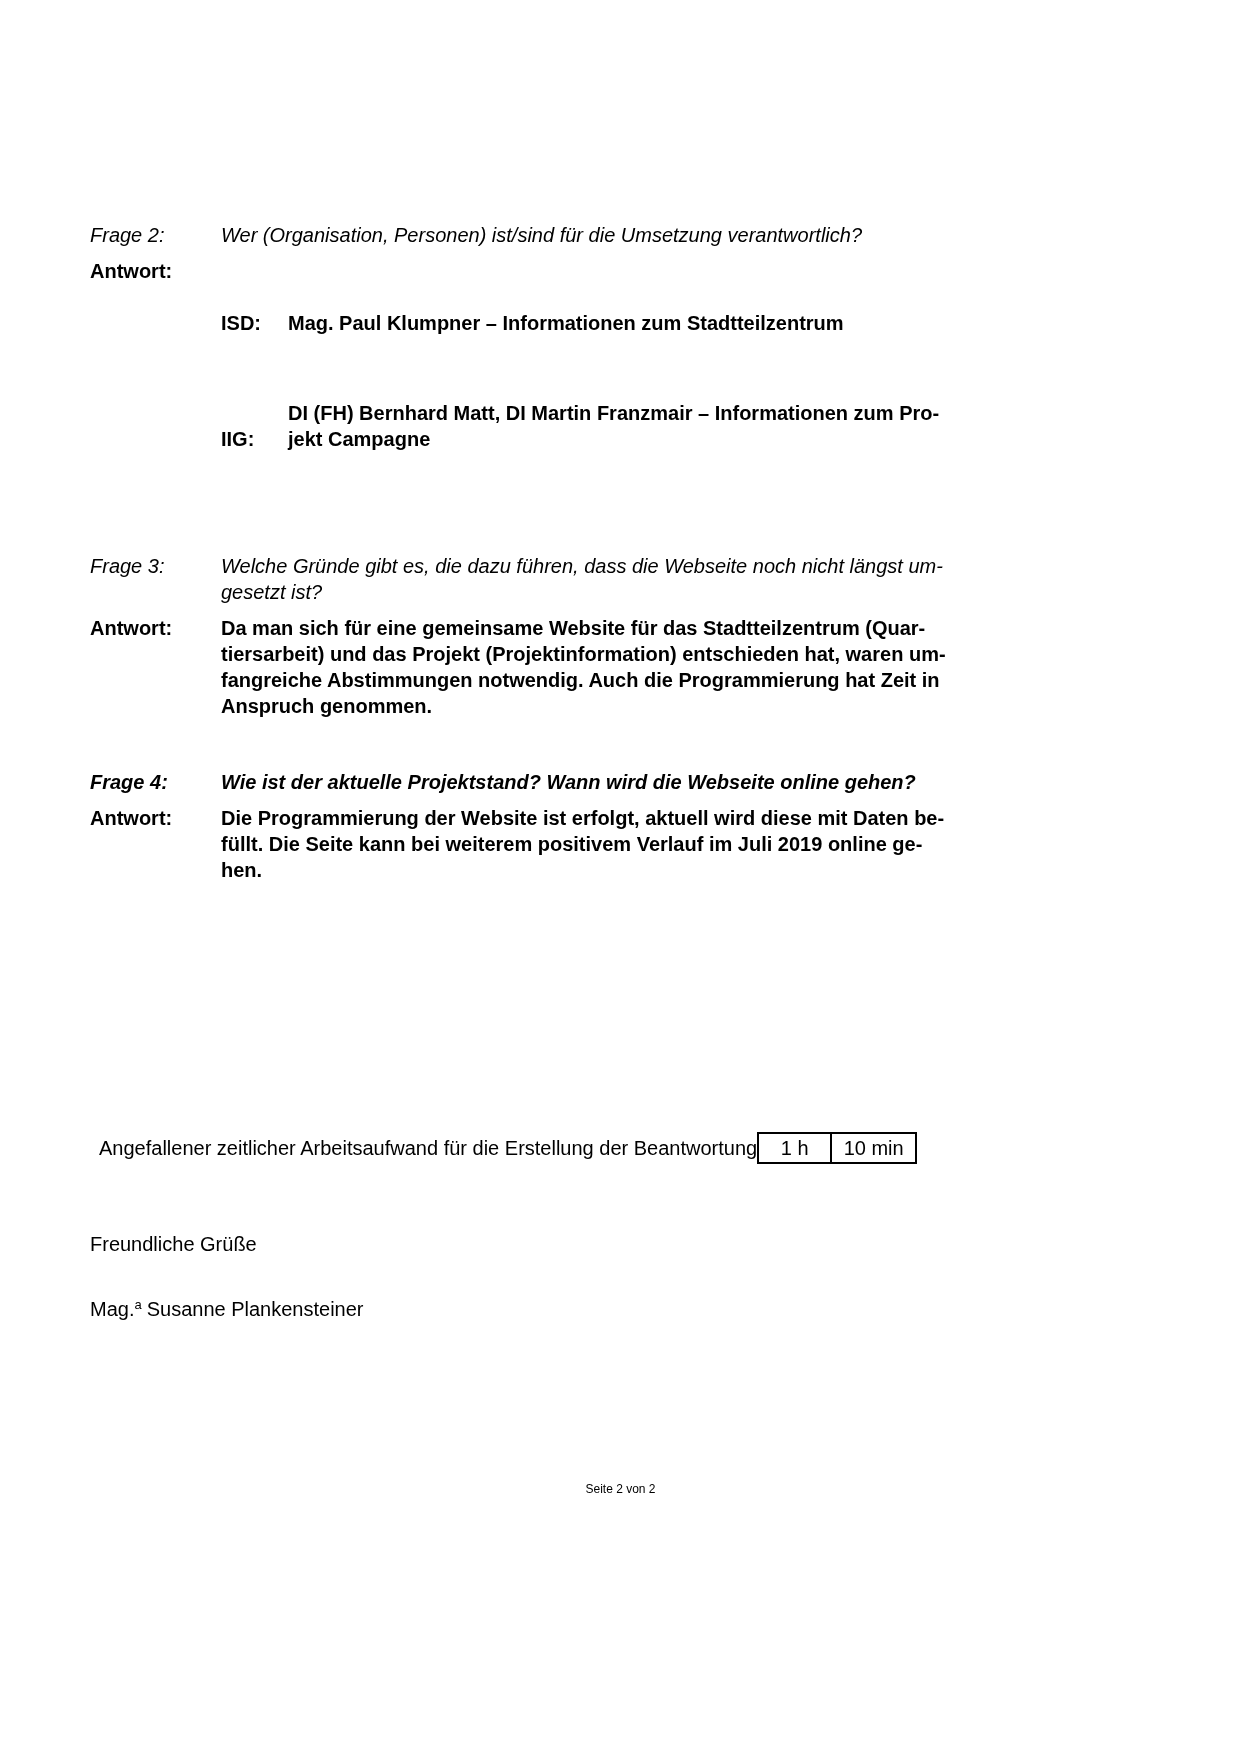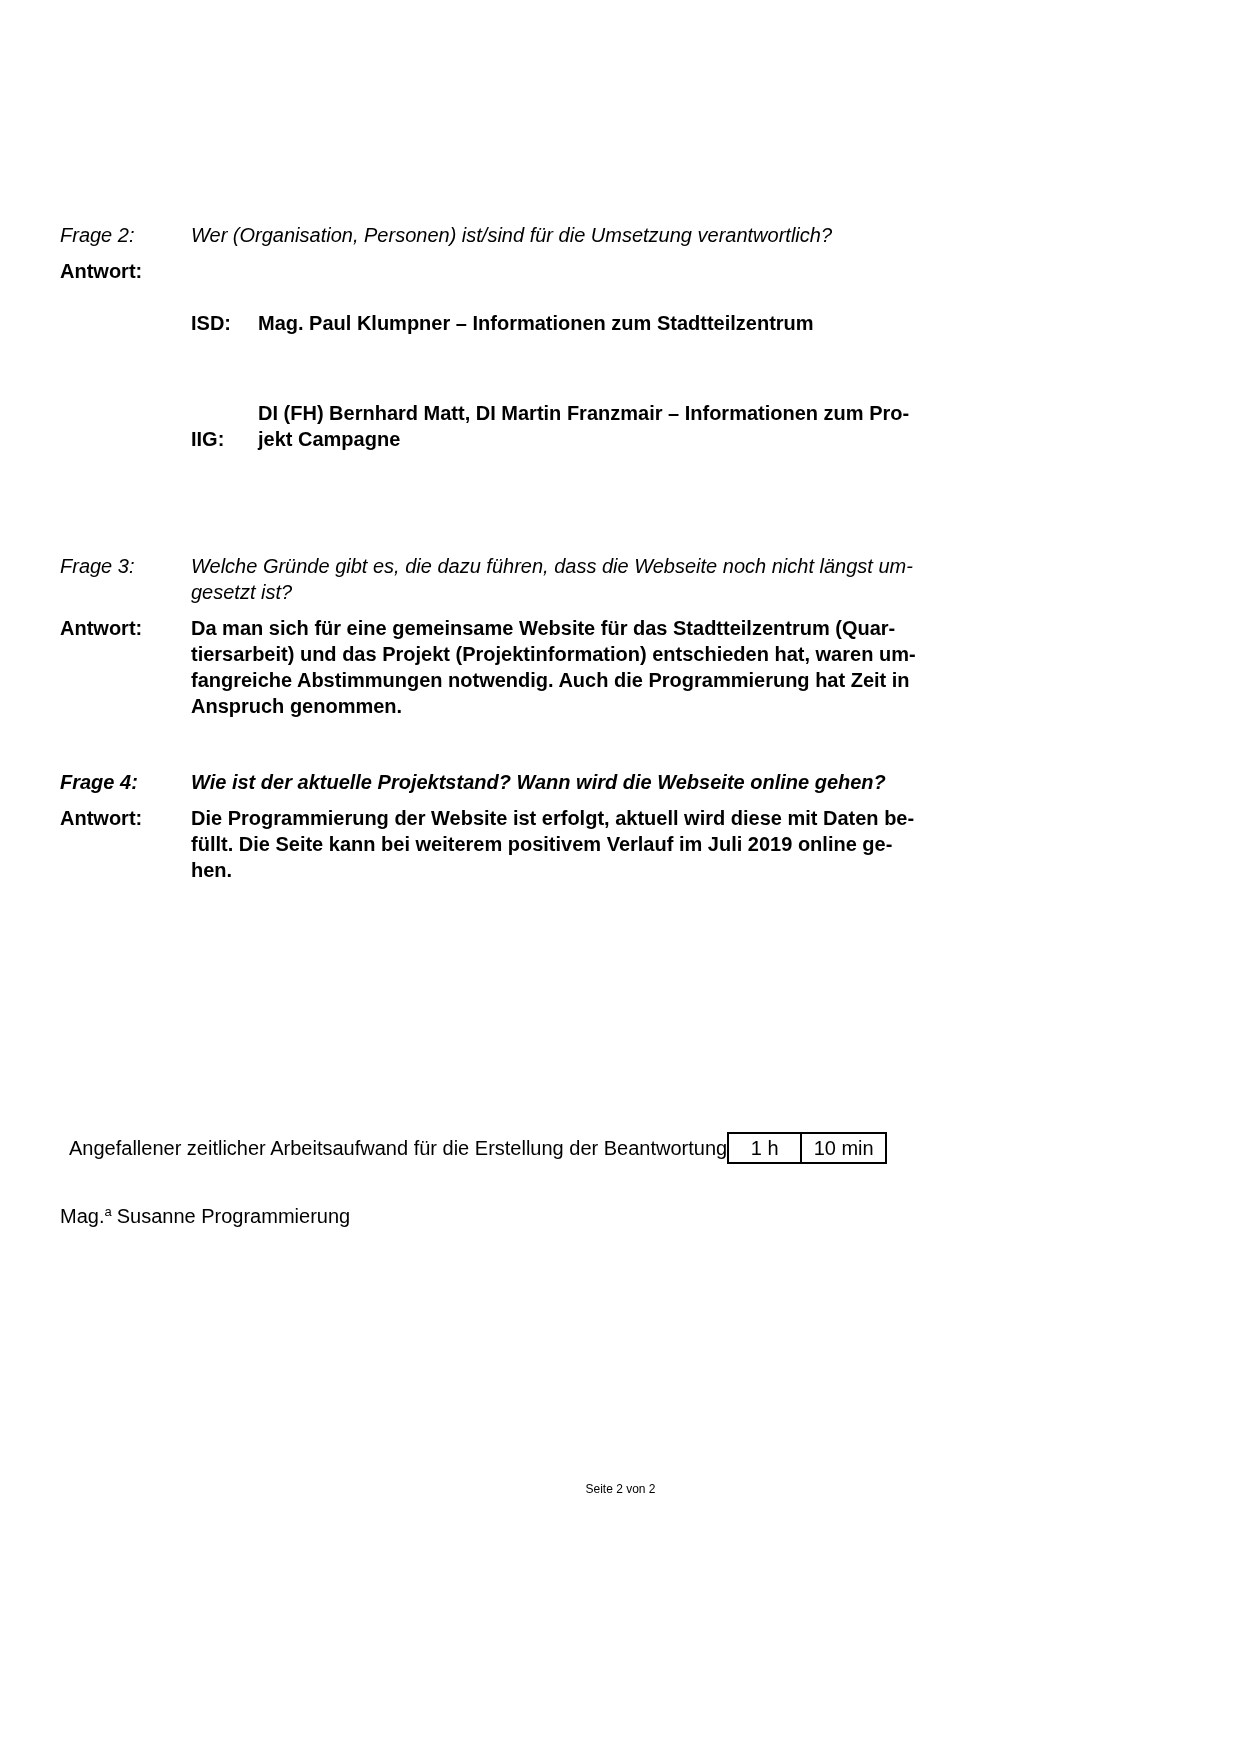--- a/index.html
+++ b/index.html
@@ -14,21 +14,21 @@
     font-family: "Liberation Sans", "DejaVu Sans", sans-serif;
     color: #000000;
     font-size: 20px;
     line-height: 26px;
   }
   .page {
     position: relative;
     box-sizing: border-box;
     width: 1241px;
     height: 1755px;
-    padding: 222px 139px 0 60px;
+    padding: 222px 139px 0 90px;
   }
   .row { display: flex; align-items: flex-start; }
   .label-col {
     flex: none;
     width: 131px;
   }
   .question-label { font-style: italic; }
   .answer-label  { font-weight: bold; }
   .content-col {
     flex: 1 1 auto;
@@ -149,17 +149,18 @@
   </section>
 
   <div class="effort-row">
     <span class="effort-label">Angefallener zeitlicher Arbeitsaufwand für die Erstellung der Beantwortung</span>
     <div class="effort-table">
       <div class="effort-cell effort-cell-hours">1 h</div>
       <div class="effort-cell effort-cell-minutes">10 min</div>
     </div>
   </div>
 
-  <div class="signature"><span>Mag.</span><sup>a</sup><span class="signer-name">Susanne Programmierung</span></div>
+  <div class="greeting">Freundliche Grüße</div>
+  <div class="signature"><span>Mag.</span><sup>a</sup><span class="signer-name">Susanne Plankensteiner</span></div>
 
   <div class="footer">Seite 2 von 2</div>
 
 </div>
 
 </body></html>

